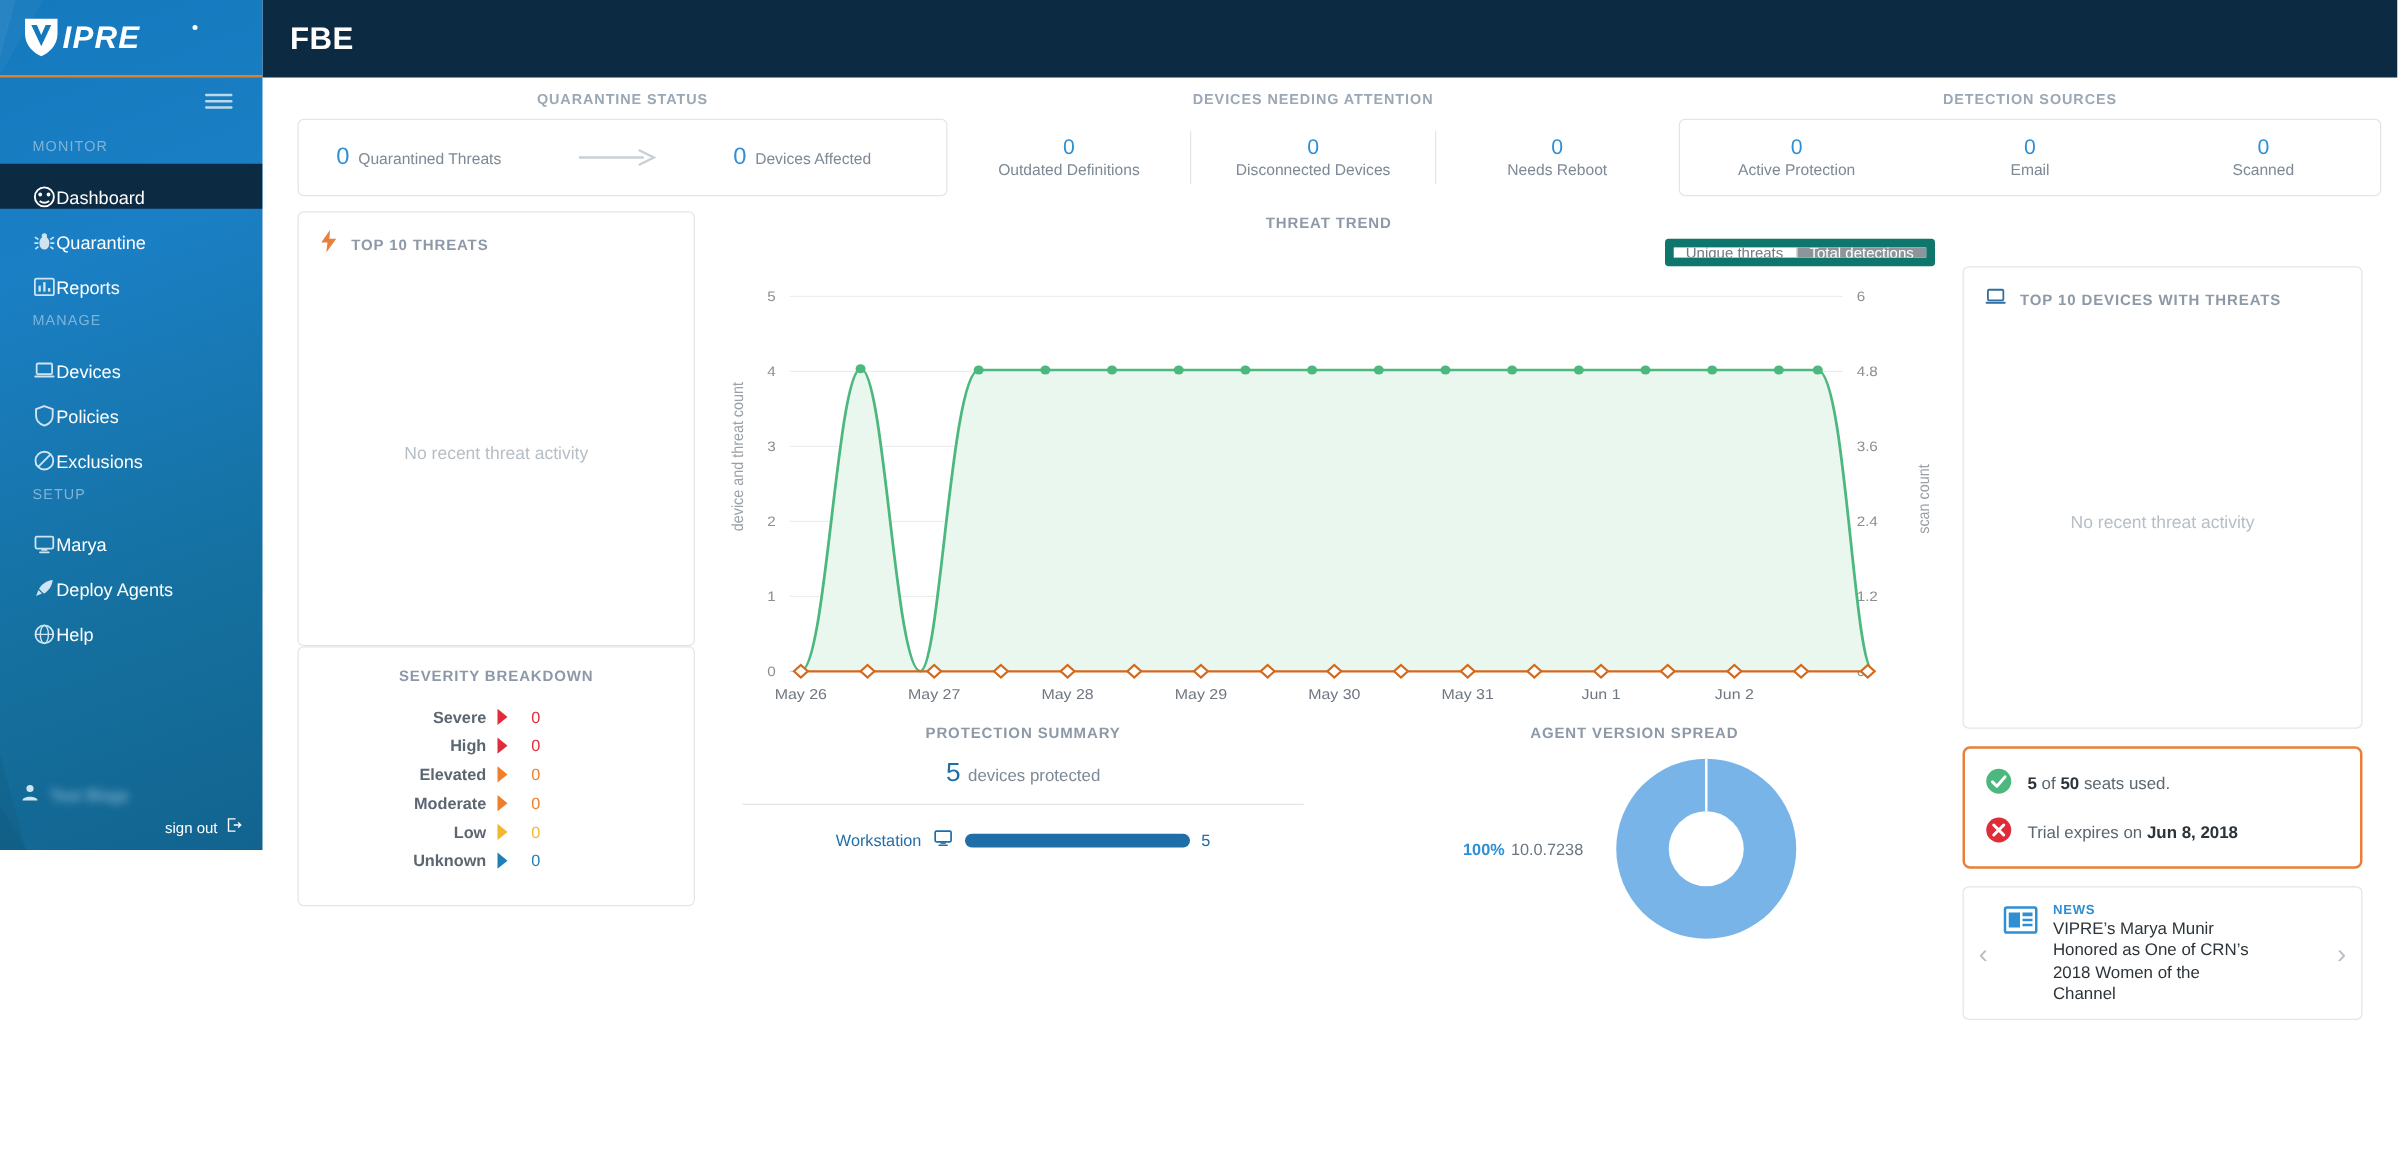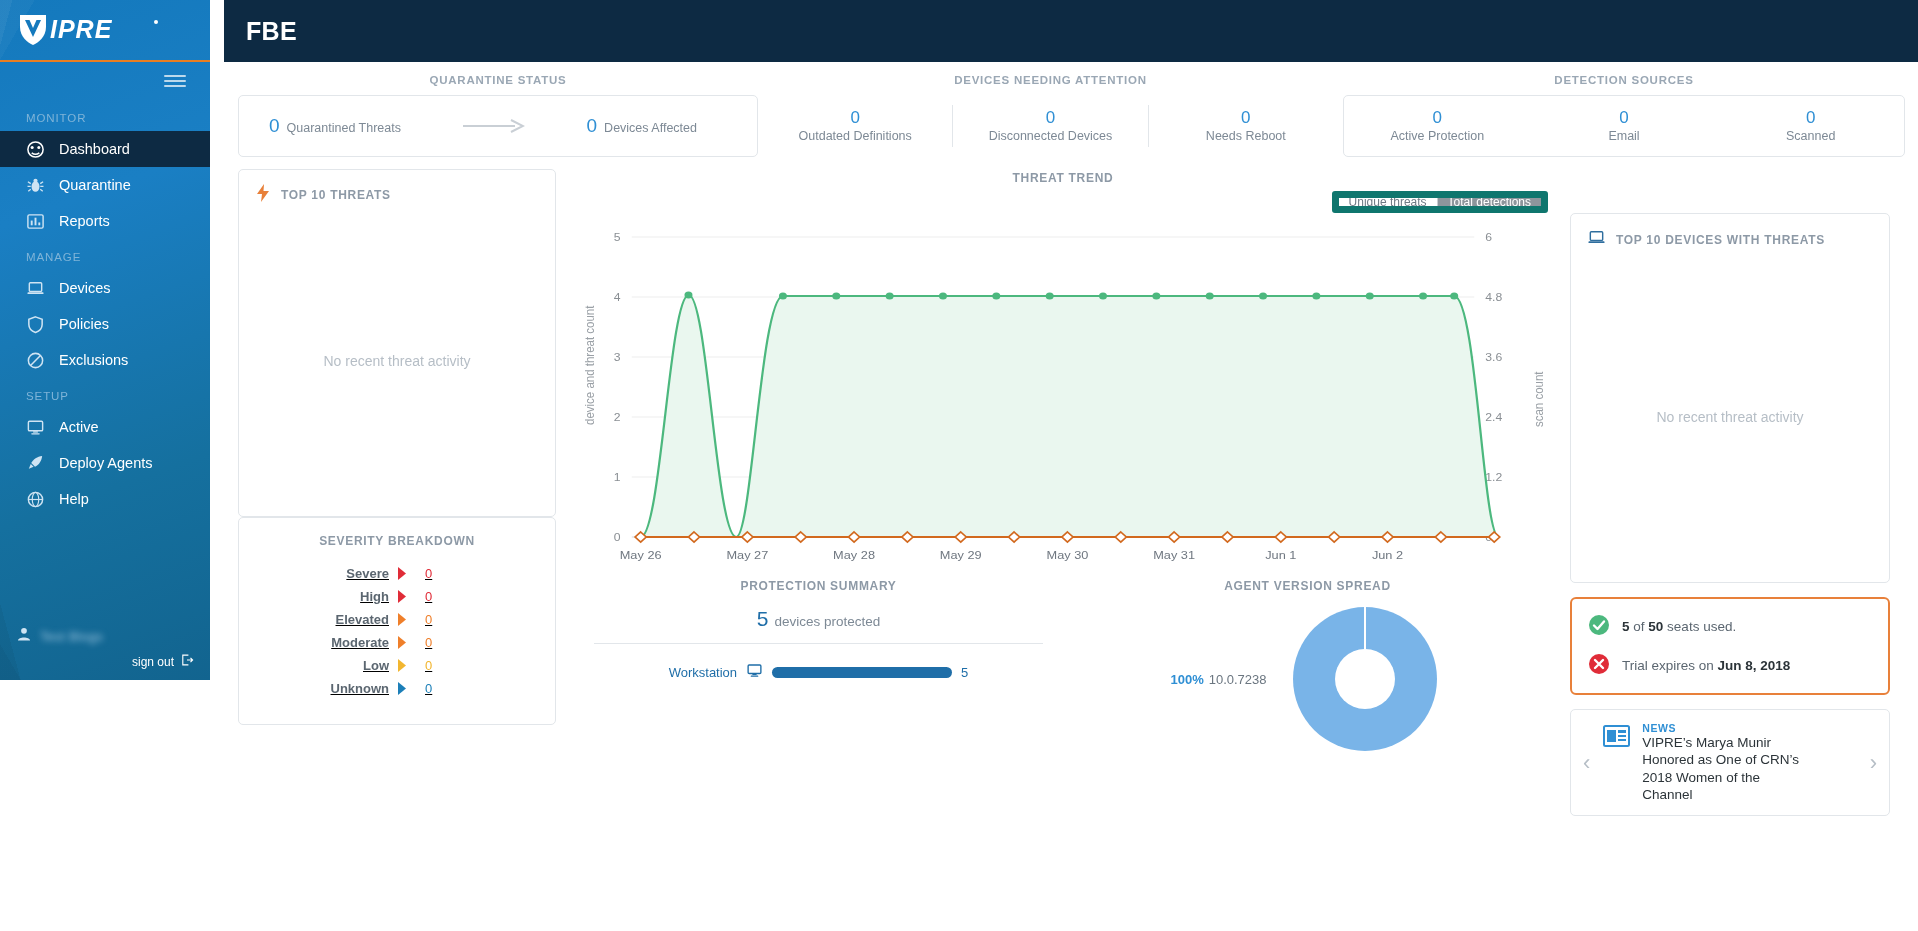--- a/index.html
+++ b/index.html
@@ -37,23 +37,23 @@
   }
   .hamburger span {
     display:block; width: 22px; height: 2.5px; background: #bcd9ec;
     margin: 2.5px 0; border-radius: 1px;
   }
   .nav-section {
     position: relative; color: #7fb4d8; font-size: 11.5px;
     letter-spacing: .9px; padding: 12px 0 7px 26px; font-weight: 400;
   }
   .nav-item {
-    position: relative; display: flex; align-items: center;
+    position: relative; display: flex; align-items: flex-end;
     height: 36px; padding-left: 26px; color: #ffffff;
-    font-size: 14.5px; cursor: pointer; gap: 14px;
+    font-size: 14.5px; cursor: pointer; 
   }
   .nav-item.active { background: #0d2a43; }
   .nav-item .ico { width: 19px; height: 19px; display:flex; align-items:center; justify-content:center; flex:0 0 19px;}
   .nav-item .ico svg { display:block; }
   .sidebar-footer {
     position: absolute; left: 0; bottom: 0; width: 210px;
     padding: 0 16px 10px 16px;
   }
   .user-row { display: flex; align-items: center; gap: 8px; height: 26px; }
   .user-name {
@@ -62,21 +62,21 @@
   }
   .signout {
     display: flex; align-items: center; justify-content: flex-end;
     gap: 6px; color: #ffffff; font-size: 12px; padding-top: 4px;
   }
 
   
   .main { flex: 1; height: 931px; background: #fff; display: flex; flex-direction: column; }
   .topbar {
     height: 62px; background: #0d2a43; display: flex; align-items: center;
-    padding-left: 22px; flex: 0 0 62px; margin-left: 14px;
+    padding-left: 22px; flex: 0 0 62px;
   }
   .topbar h1 { color: #fff; font-size: 25px; font-weight: 700; letter-spacing: .3px; }
 
   .content { flex: 1; position: relative; padding: 0; }
 
   
   .kpi-strip { display: flex; padding: 12px 13px 0 28px; gap: 0; }
   .kpi-group { display: flex; flex-direction: column; }
   .kpi-title {
     text-align: center; font-size: 11.5px; font-weight: 700; color: #9aa7b4;
@@ -122,21 +122,21 @@
   .top-threats .panel-empty { flex:1; }
   .top-devices { height: 370px; display:flex; flex-direction:column;margin-top:44px; }
   .top-devices .panel-empty { flex:1; }
 
   
   .severity { height: 208px; padding: 16px 0 0 0; }
   .sev-title { text-align:center; font-size:12px; font-weight:700; color:#8d99a6; letter-spacing:.7px; }
   .sev-list { padding: 14px 0 0 0; }
   .sev-row {
     display: grid; grid-template-columns: 150px 20px auto;
-    align-items: center; column-gap: 8px; height: 23px; text-decoration: underline;
+    align-items: center; column-gap: 8px; height: 23px;
   }
   .sev-lbl { text-align: right; font-size: 13px; font-weight: 700; color: #5b6670; }
   .sev-val { font-size: 13px; }
   .sev-arrow { width: 15px; height: 15px; display: block; }
 
   
   .trend-title { text-align: center; font-size: 12px; font-weight: 700; color: #8d99a6; letter-spacing: .7px; padding-top: 2px; }
   .toggle-wrap { display: flex; justify-content: flex-end; padding-right: 4px; margin-top: 6px; }
   .toggle {
     display: flex; border: 7px solid #0f766e; border-radius: 3px; overflow: hidden;
@@ -268,21 +268,21 @@
 
     <div class="nav-section">SETUP</div>
     <div class="nav-item">
       <span class="ico">
         <svg width="19" height="19" viewBox="0 0 20 20">
             <rect x="2.5" y="3.5" width="15" height="10" rx="1.2" fill="none" stroke="#cfe4f3" stroke-width="1.5"></rect>
             <rect x="7.5" y="14" width="5" height="1.4" fill="#cfe4f3"></rect>
             <rect x="5.5" y="16" width="9" height="1.4" rx=".7" fill="#cfe4f3"></rect>
           </svg>
       </span>
-      <span>Active</span>
+      <span>Marya</span>
     </div>
     <div class="nav-item">
       <span class="ico">
         <svg width="19" height="19" viewBox="0 0 20 20">
             <path d="M17 2 C12 2.5 7.5 5.5 5.5 9.5 L9.5 13.5 C13.5 11.5 16.5 7 17 2 Z" fill="#cfe4f3"></path>
             <path d="M5 10.5 L3 15.5 L8 13.5 Z" fill="#cfe4f3"></path>
           </svg>
       </span>
       <span>Deploy Agents</span>
     </div>

